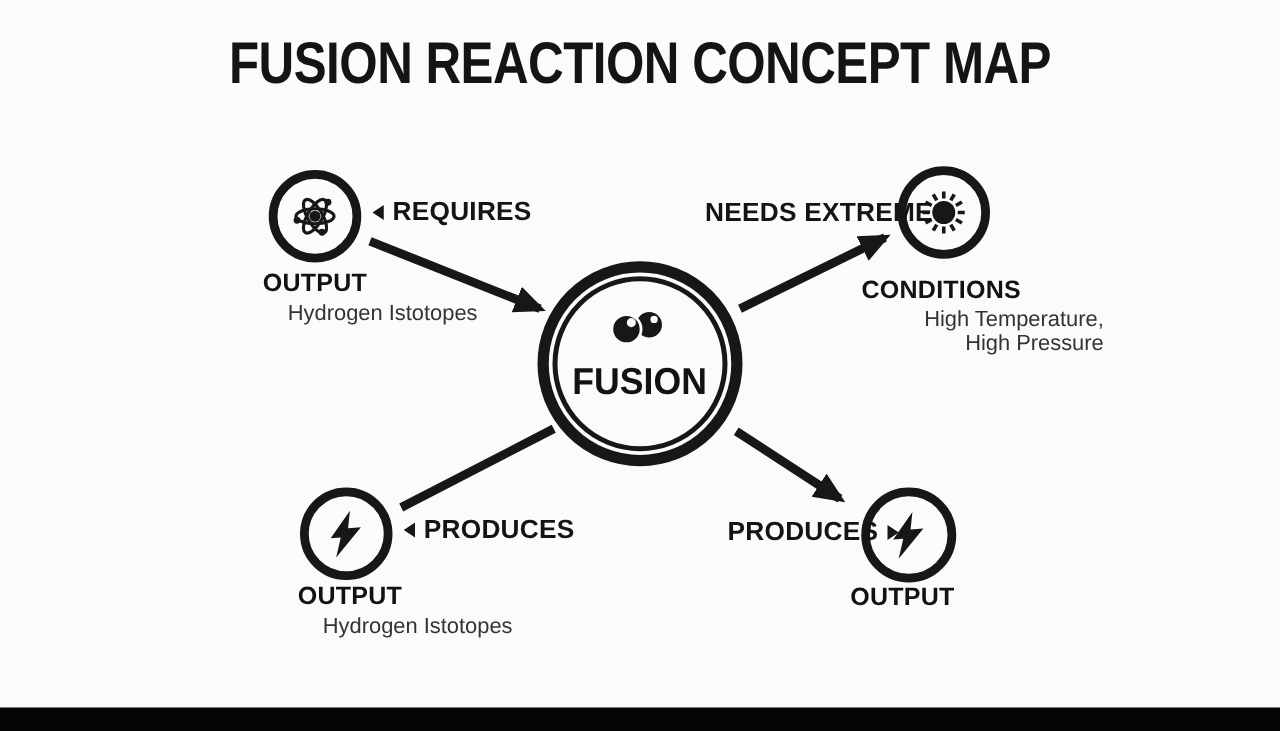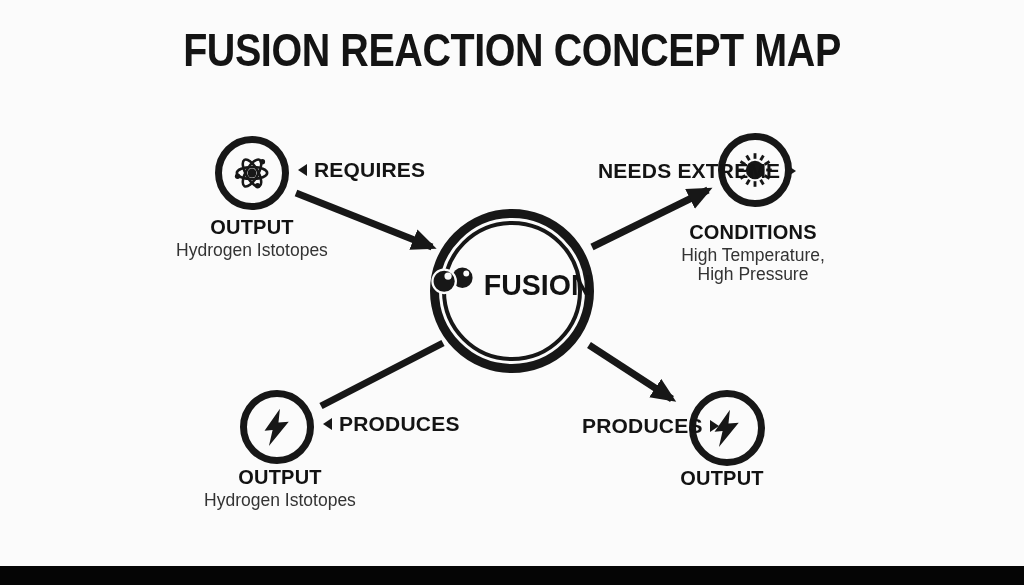--- a/index.html
+++ b/index.html
@@ -57,21 +57,21 @@
     z-index:2;
   }
   .fusion-inner-ring{
     position:absolute;
     inset:3px;
     border:4px solid var(--ink);
     border-radius:50%;
   }
   .fusion-content{
     position:absolute; inset:0;
-    display:flex;flex-direction:row;align-items:center;justify-content:center;
+    display:flex;flex-direction:column;align-items:center;justify-content:center;
     transform:translateY(-6px);
   }
   .fusion-icon{margin-bottom:7px;}
   .fusion-label{
     font-size:30px;
     font-weight:bold;
     letter-spacing:0px;
     color:#121212;
     transform:scaleX(0.95);
   }
@@ -87,20 +87,21 @@
     font-size:20px;
     font-weight:bold;
     color:#121212;
     letter-spacing:0.2px;
   }
   .node-sub{
     font-size:17.5px;
     color:var(--subtext);
     margin-top:2px;
     line-height:19px;
+    text-align:right;
   }
 
   
   .edge-label{
     position:absolute;
     display:flex;align-items:center;gap:7px;
     font-size:21px;
     font-weight:bold;
     color:#141414;
     letter-spacing:0.2px;
@@ -195,21 +196,21 @@
       </svg>
     </span>
   </div>
   <div class="node-text" style="left:623px;top:221px;">
     <div class="node-heading">CONDITIONS</div>
     <div class="node-sub">
       <div>High Temperature,</div>
       <div>High Pressure</div>
     </div>
   </div>
-  <div class="edge-label" style="left:598px;top:159px;text-align:right;">
+  <div class="edge-label" style="left:564px;top:159px;text-align:right;">
     <span>NEEDS EXTREME</span>
     <span class="tri tri-right"></span>
   </div>
 
   <div class="fusion-outer">
     <div class="fusion-inner-ring"></div>
     <div class="fusion-content">
       <span class="fusion-icon">
         <svg width="52" height="30" viewBox="0 0 60 34">
           <circle cx="38.5" cy="14.5" r="11.8" fill="#171717"></circle>

